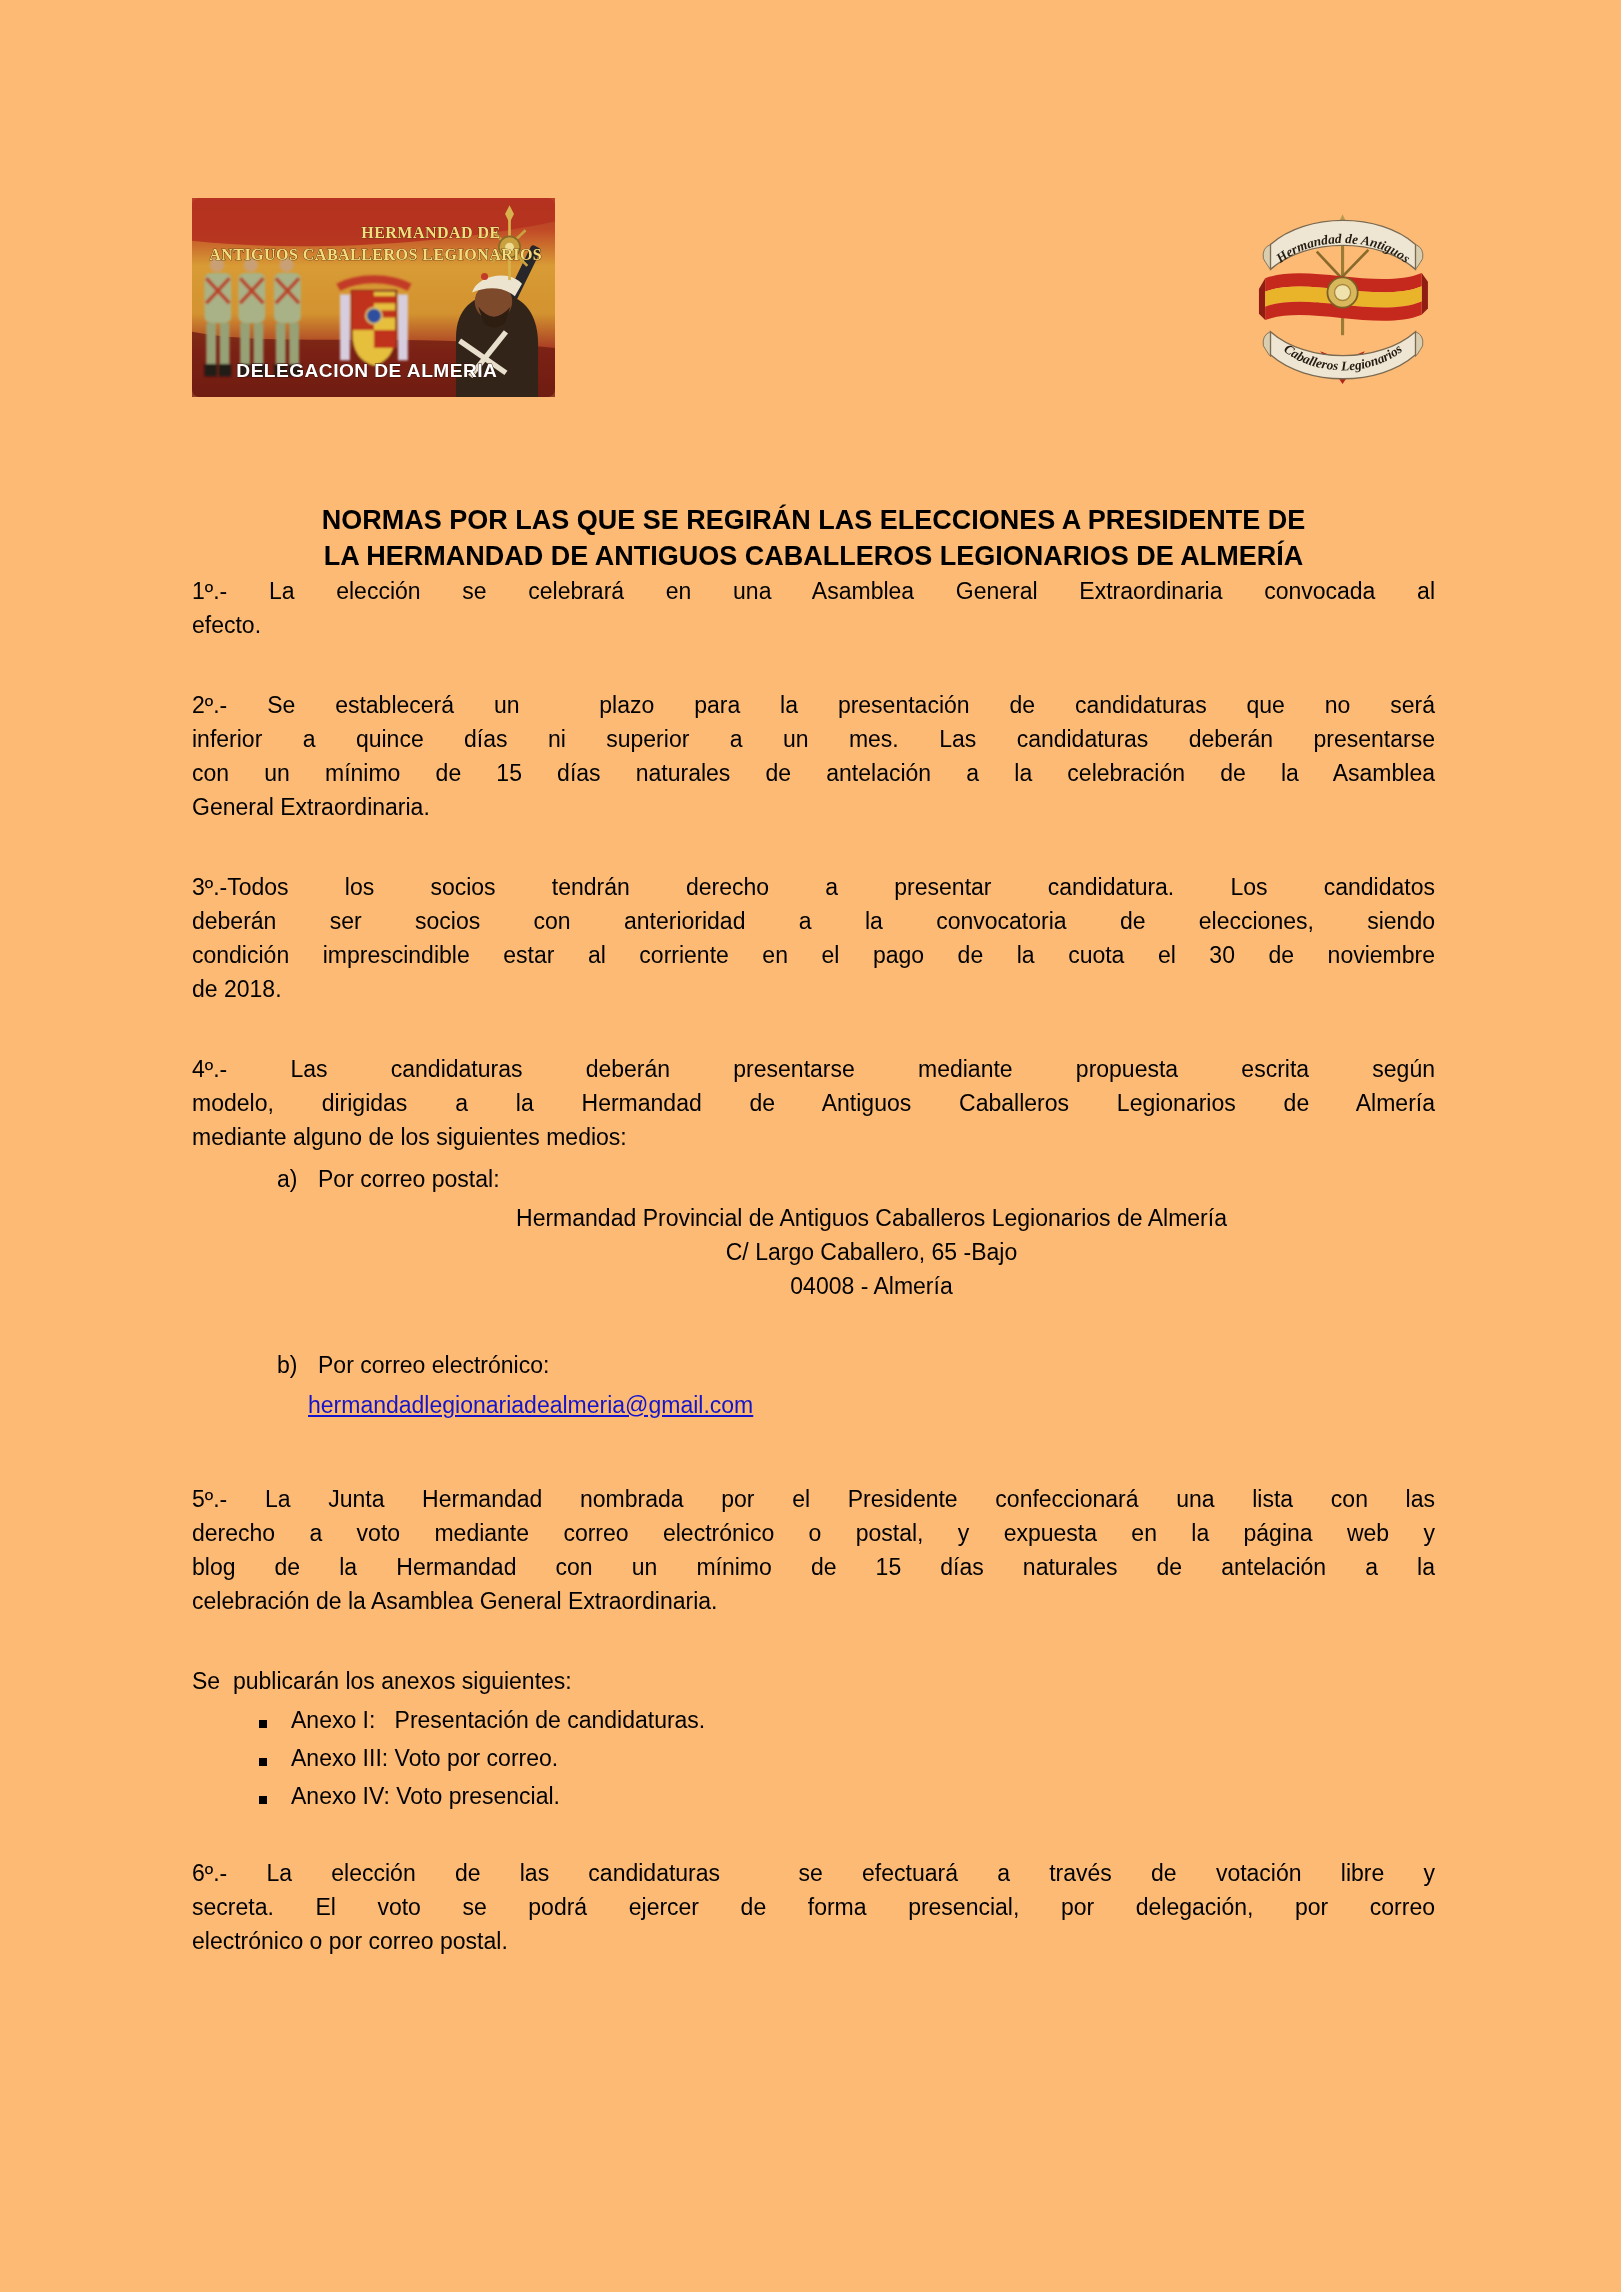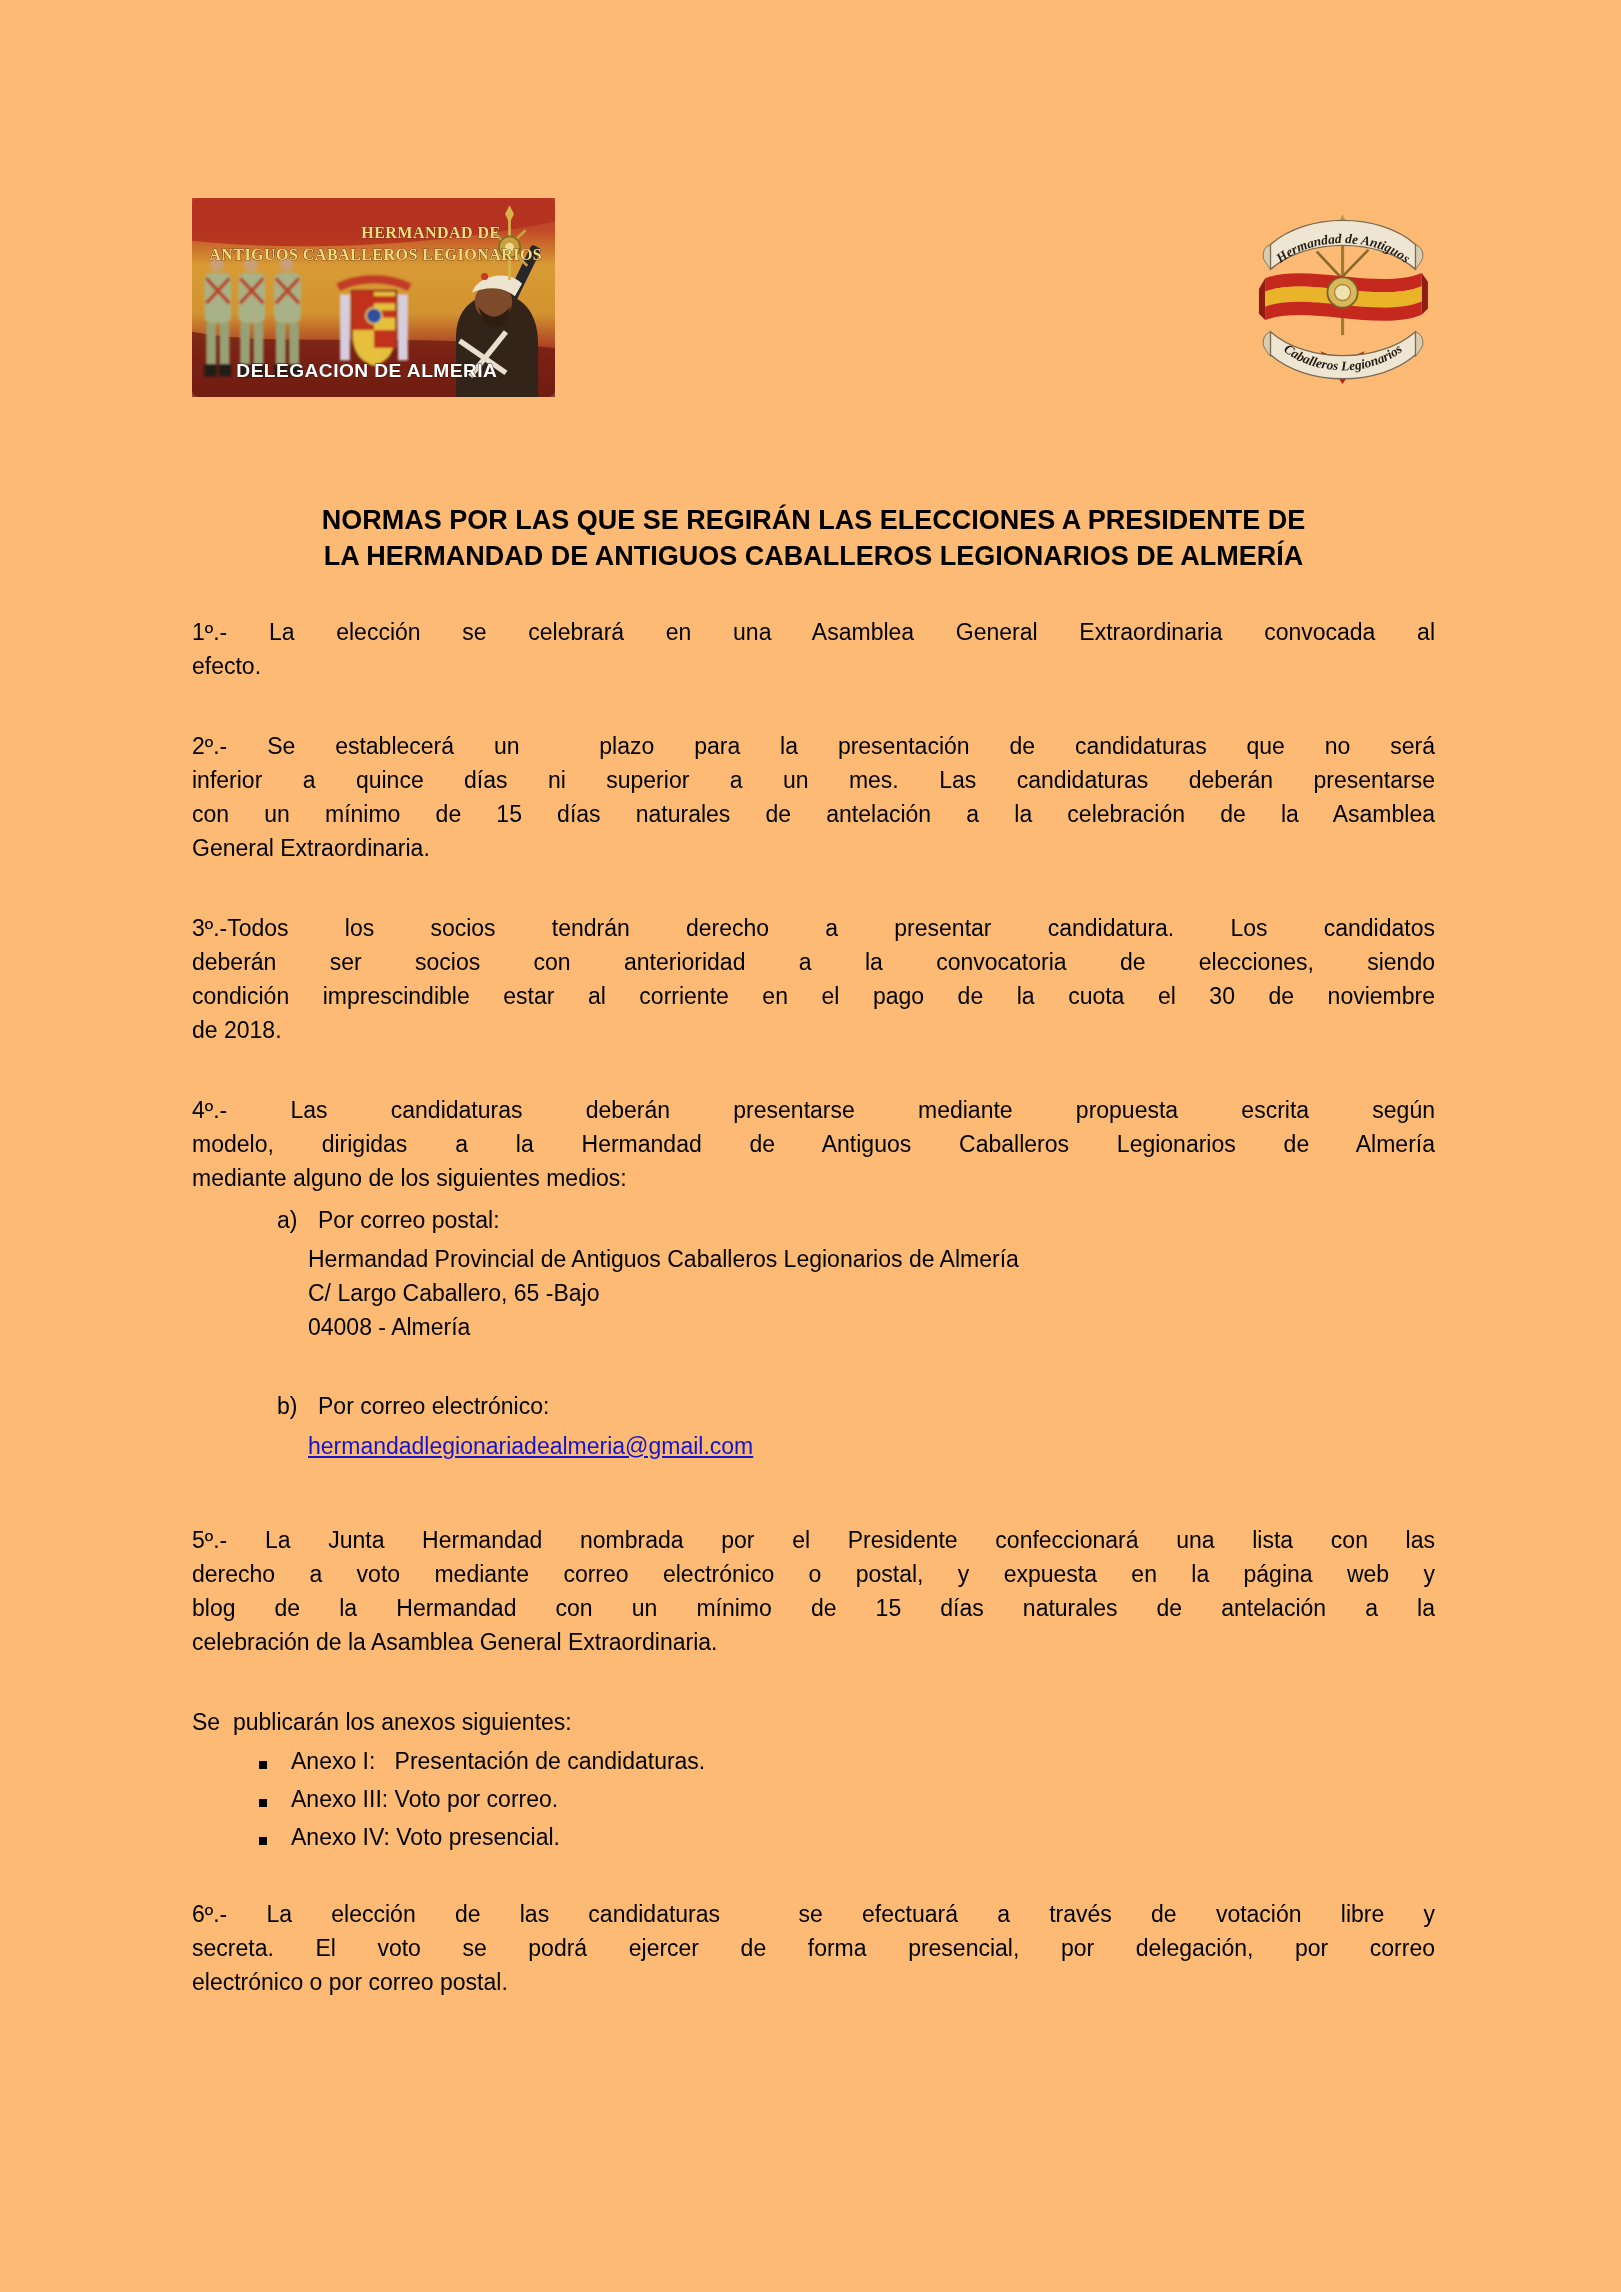--- a/index.html
+++ b/index.html
@@ -1,28 +1,28 @@
 <!DOCTYPE html>
 <html style="font-size:14.3px"><head>
 <meta charset="utf-8">
 <style>
   html,body{margin:0;padding:0;background:#ffffff;}
   .page{position:relative;width:1622px;height:2293px;background:#fdba74;
         font-family:"Liberation Sans",sans-serif;color:#000;overflow:hidden;}
   .logo-left{position:absolute;left:192px;top:198px;width:363px;height:199px;}
   .logo-right{position:absolute;left:1258px;top:200px;width:170px;height:185px;}
   .doc{position:absolute;left:192px;top:502px;width:1243px;font-size:23px;line-height:34px;}
-  .title{font-weight:bold;font-size:27px;line-height:36px;text-align:center;margin-bottom:41px;}
+  .title{font-weight:bold;font-size:27px;line-height:36px;text-align:center;}
   .para{margin-bottom:46px;}
   .jl{text-align:justify;text-align-last:justify;white-space:pre-wrap;}
   .ll{text-align:left;white-space:pre-wrap;}
   .alpha-row{margin-left:85px;margin-bottom:5.3px;}
   .alpha-marker{display:inline-block;width:41px;}
   .addr{margin-left:116px;margin-bottom:45px;}
-  .addr-line{text-align:left;white-space:pre-wrap;}
+  .addr-line{text-align:center;white-space:pre-wrap;}
   .link-row{margin-left:116px;margin-bottom:60px;}
   .link-row a{text-decoration:underline;}
   .bullets{margin-left:67px;margin-bottom:41px;}
   .bullet-row{line-height:38px;white-space:pre-wrap;}
   .bullet-sq{display:inline-block;width:8px;height:8px;background:#000;margin-right:24px;}
   .bullet-text{white-space:pre-wrap;}
   .para.blk-3{margin-bottom:8px;}
   .para.blk-9{margin-bottom:3.6px;}
   .para.blk-11{margin-bottom:0;}
 </style>

